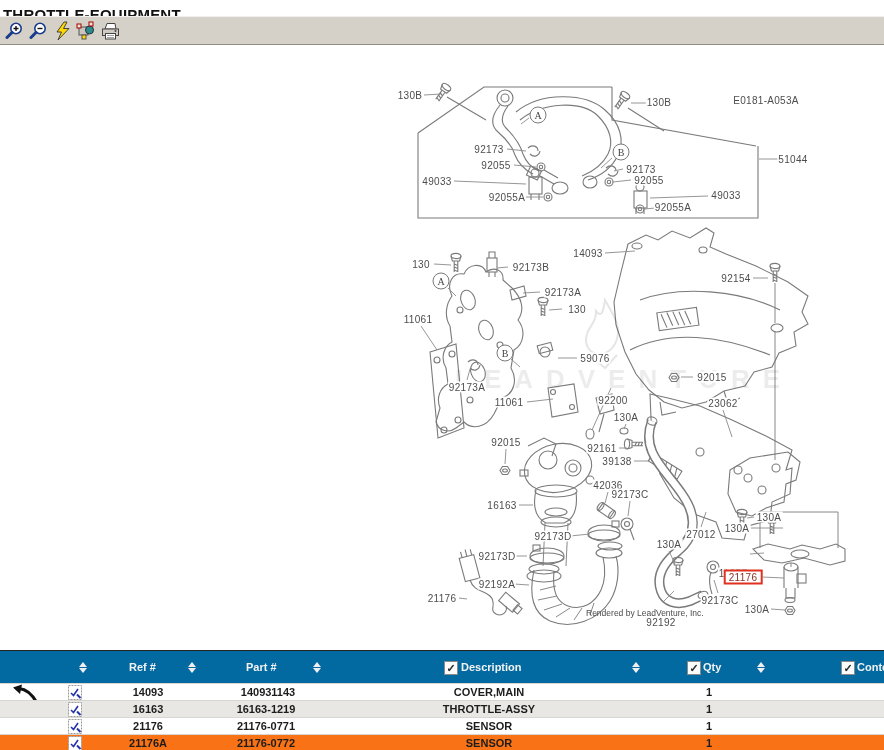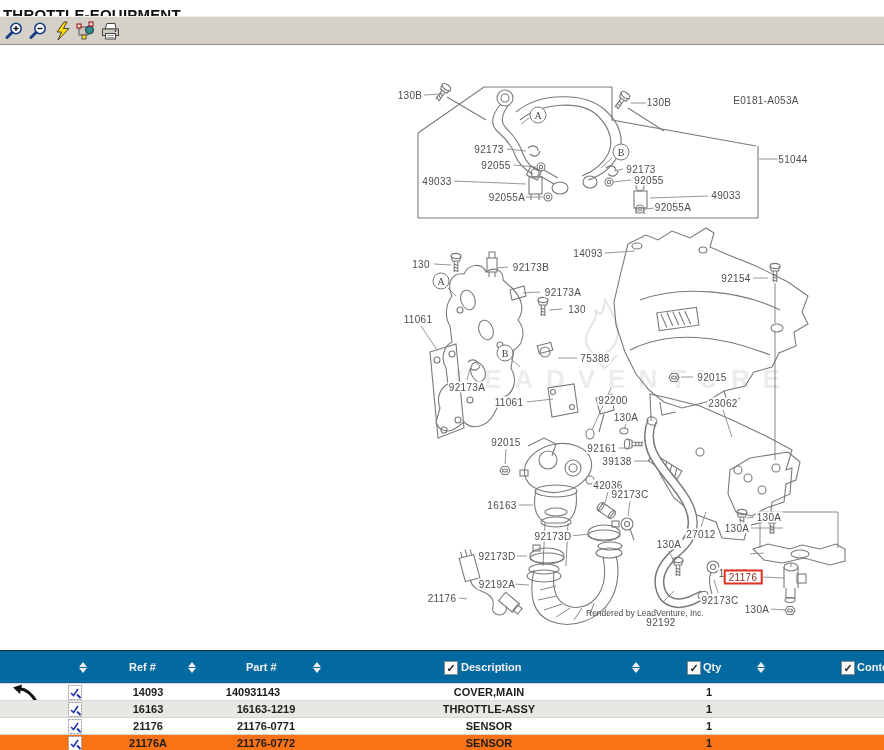--- a/index.html
+++ b/index.html
@@ -305,21 +305,21 @@
       <span class="callout" style="left: 726px; top: 195px;">49033</span>
       <span class="callout" style="left: 673px; top: 207px;">92055A</span>
       <span class="callout" style="left: 793px; top: 159px;">51044</span>
       <span class="callout" style="left: 588px; top: 253px;">14093</span>
       <span class="callout" style="left: 421px; top: 264px;">130</span>
       <span class="callout" style="left: 531px; top: 267px;">92173B</span>
       <span class="callout" style="left: 563px; top: 292px;">92173A</span>
       <span class="callout" style="left: 577px; top: 309px;">130</span>
       <span class="callout" style="left: 736px; top: 278px;">92154</span>
       <span class="callout" style="left: 418px; top: 319px;">11061</span>
-      <span class="callout" style="left: 595px; top: 358px;">75388</span>
+      <span class="callout" style="left: 595px; top: 358px;">59076</span>
       <span class="callout" style="left: 467px; top: 387px;">92173A</span>
       <span class="callout" style="left: 509px; top: 402px;">11061</span>
       <span class="callout" style="left: 613px; top: 400px;">92200</span>
       <span class="callout" style="left: 712px; top: 377px;">92015</span>
       <span class="callout" style="left: 723px; top: 403px;">23062</span>
       <span class="callout" style="left: 626px; top: 417px;">130A</span>
       <span class="callout" style="left: 602px; top: 448px;">92161</span>
       <span class="callout" style="left: 617px; top: 461px;">39138</span>
       <span class="callout" style="left: 506px; top: 442px;">92015</span>
       <span class="callout" style="left: 502px; top: 505px;">16163</span>
@@ -381,21 +381,21 @@
       <svg style="position:absolute;left:11px;top:0;" width="28" height="21">
         <path d="M26,19 C20,8 14,5 8,4.5" fill="none" stroke="#111" stroke-width="3.2"></path>
         <path d="M11,0.5 L2,3.5 L9,10 Z" fill="#111"></path>
       </svg>
       <svg class="edit-ic" width="14" height="15">
         <rect x="0.5" y="0.5" width="13" height="14" fill="#fff" stroke="#999" stroke-dasharray="2,1"></rect>
         <path d="M3,8 L5.5,10.5 L10,4" stroke="#2233aa" stroke-width="1.6" fill="none"></path>
         <path d="M9,9.5 L12.5,13" stroke="#2233aa" stroke-width="2" fill="none"></path>
       </svg>
       <span class="c" style="left:148px;">14093</span>
-      <span class="c" style="left:253px;">140931143</span>
+      <span class="c" style="left:268px;">140931143</span>
       <span class="c" style="left:489px;">COVER,MAIN</span>
       <span class="c" style="left:709px;">1</span>
     </div>
 
     <div class="t-row row-alt" style="top:50px;">
       <svg class="edit-ic" width="14" height="15">
         <rect x="0.5" y="0.5" width="13" height="14" fill="#fff" stroke="#999" stroke-dasharray="2,1"></rect>
         <path d="M3,8 L5.5,10.5 L10,4" stroke="#2233aa" stroke-width="1.6" fill="none"></path>
         <path d="M9,9.5 L12.5,13" stroke="#2233aa" stroke-width="2" fill="none"></path>
       </svg>

